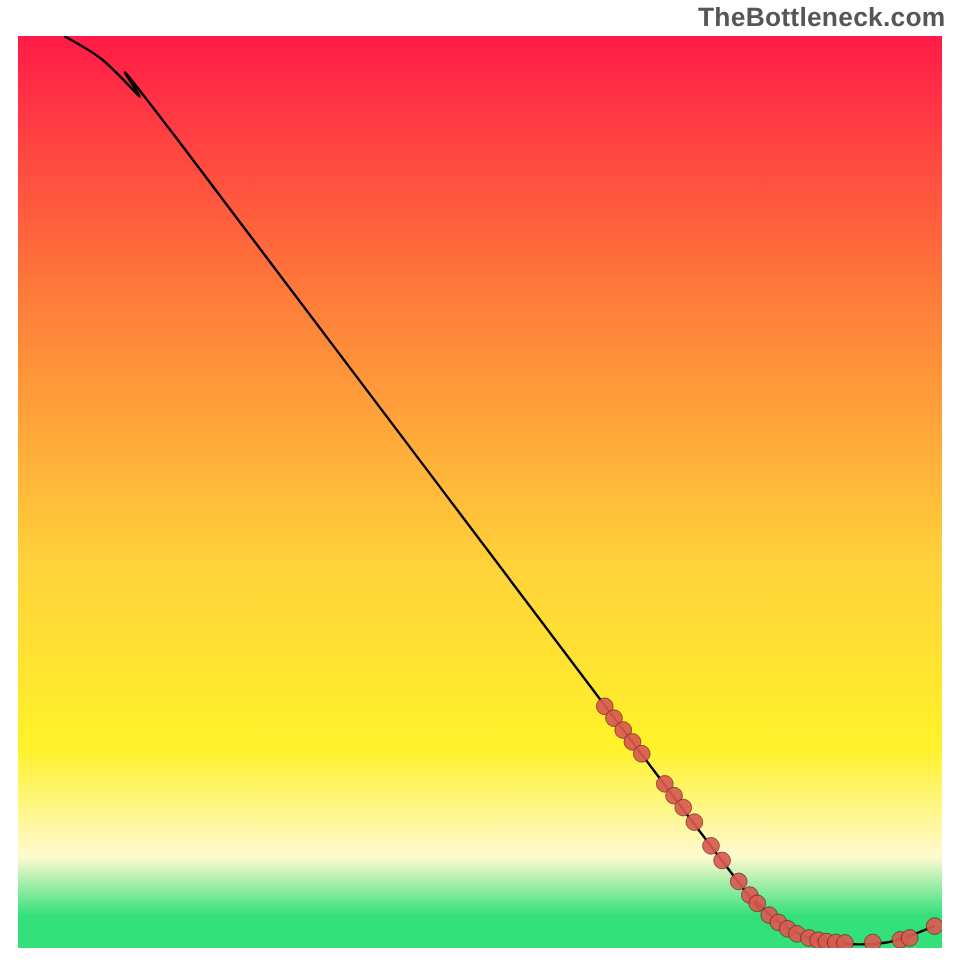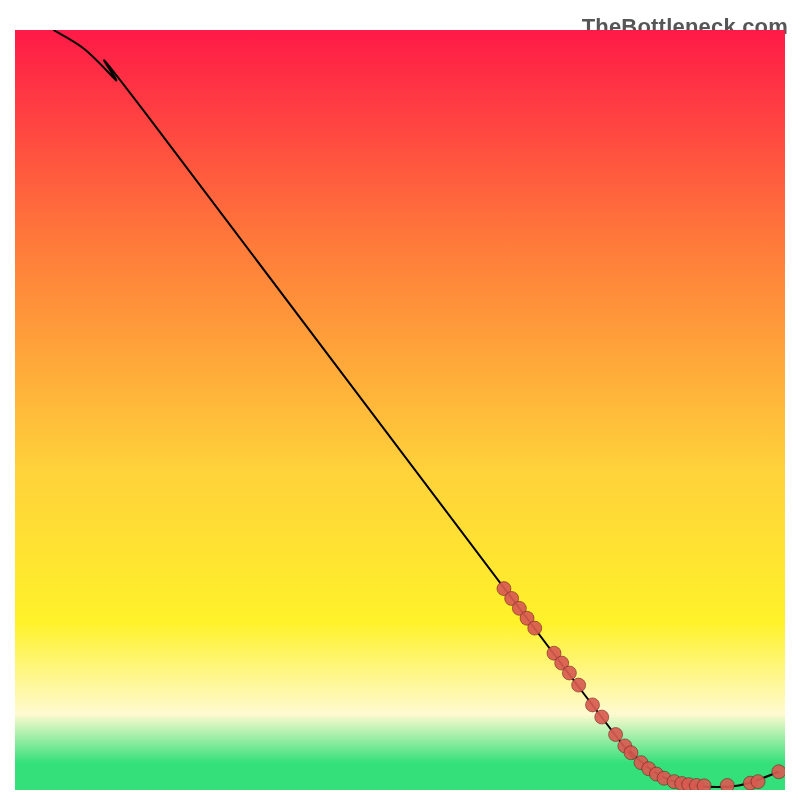--- a/index.html
+++ b/index.html
@@ -4,21 +4,21 @@
 <style>
   * { margin: 0; padding: 0; box-sizing: border-box; }
   html, body { width: 800px; height: 800px; overflow: hidden; background: #fff; }
   .stage {
     position: relative;
     width: 800px;
     height: 800px;
   }
   .attribution {
     position: absolute;
-    top: 14px;
+    top: 2px;
     right: 12px;
     font-family: Arial, Helvetica, sans-serif;
     font-size: 22px;
     font-weight: 600;
     color: #565656;
     letter-spacing: 0.2px;
   }
   .plot {
     position: absolute;
     left: 15px;

